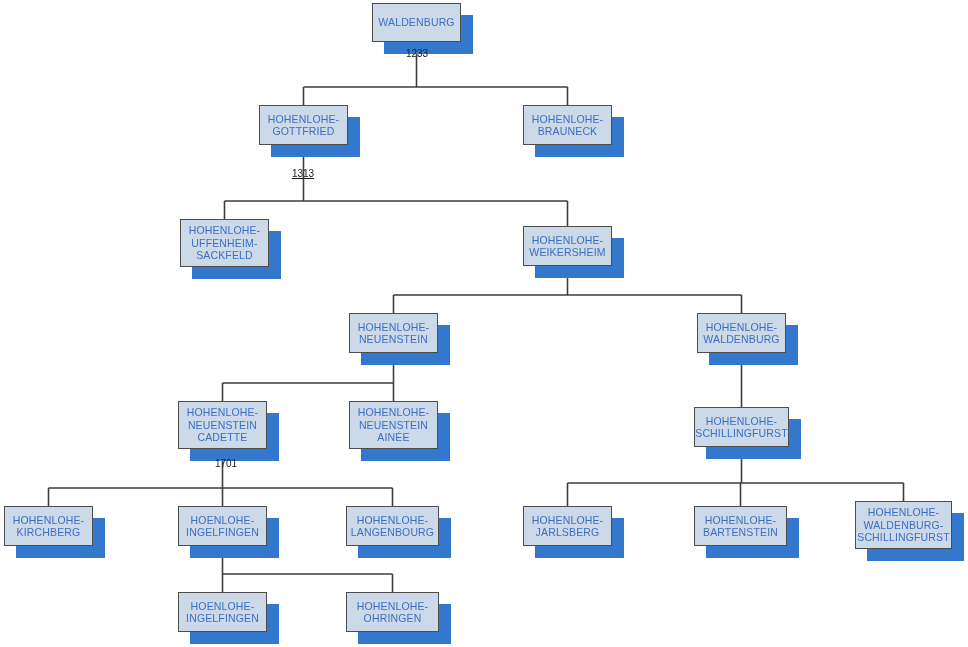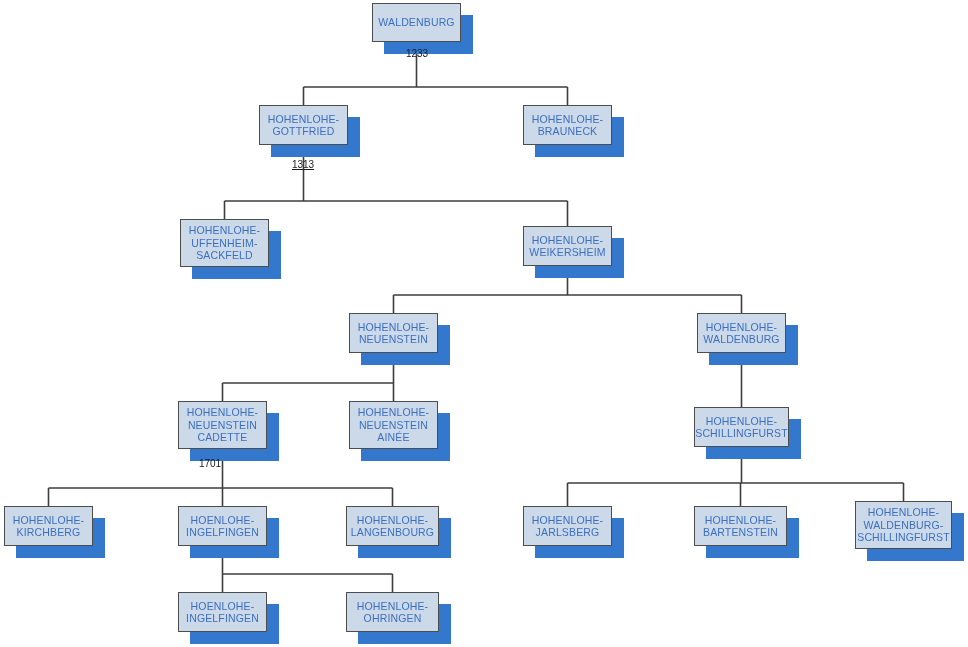--- a/index.html
+++ b/index.html
@@ -244,16 +244,16 @@
       <div class="node" style="left: 346px; top: 592px; width: 93px; height: 40px;">
         <div class="shadow"></div>
         <div class="face">
           <div class="label">HOHENLOHE-
 OHRINGEN</div>
         </div>
       </div>
     </div>
   <div id="year-layer">
       <div class="year" style="left: 417px; top: 48px;">1233</div>
-      <div class="year" style="left: 303px; top: 159px; text-decoration: underline;">1313</div>
-      <div class="year" style="left: 210px; top: 458px;">1701</div>
+      <div class="year" style="left: 303px; top: 168px; text-decoration: underline;">1313</div>
+      <div class="year" style="left: 226px; top: 458px;">1701</div>
     </div>
 </div>
 
 </body></html>

